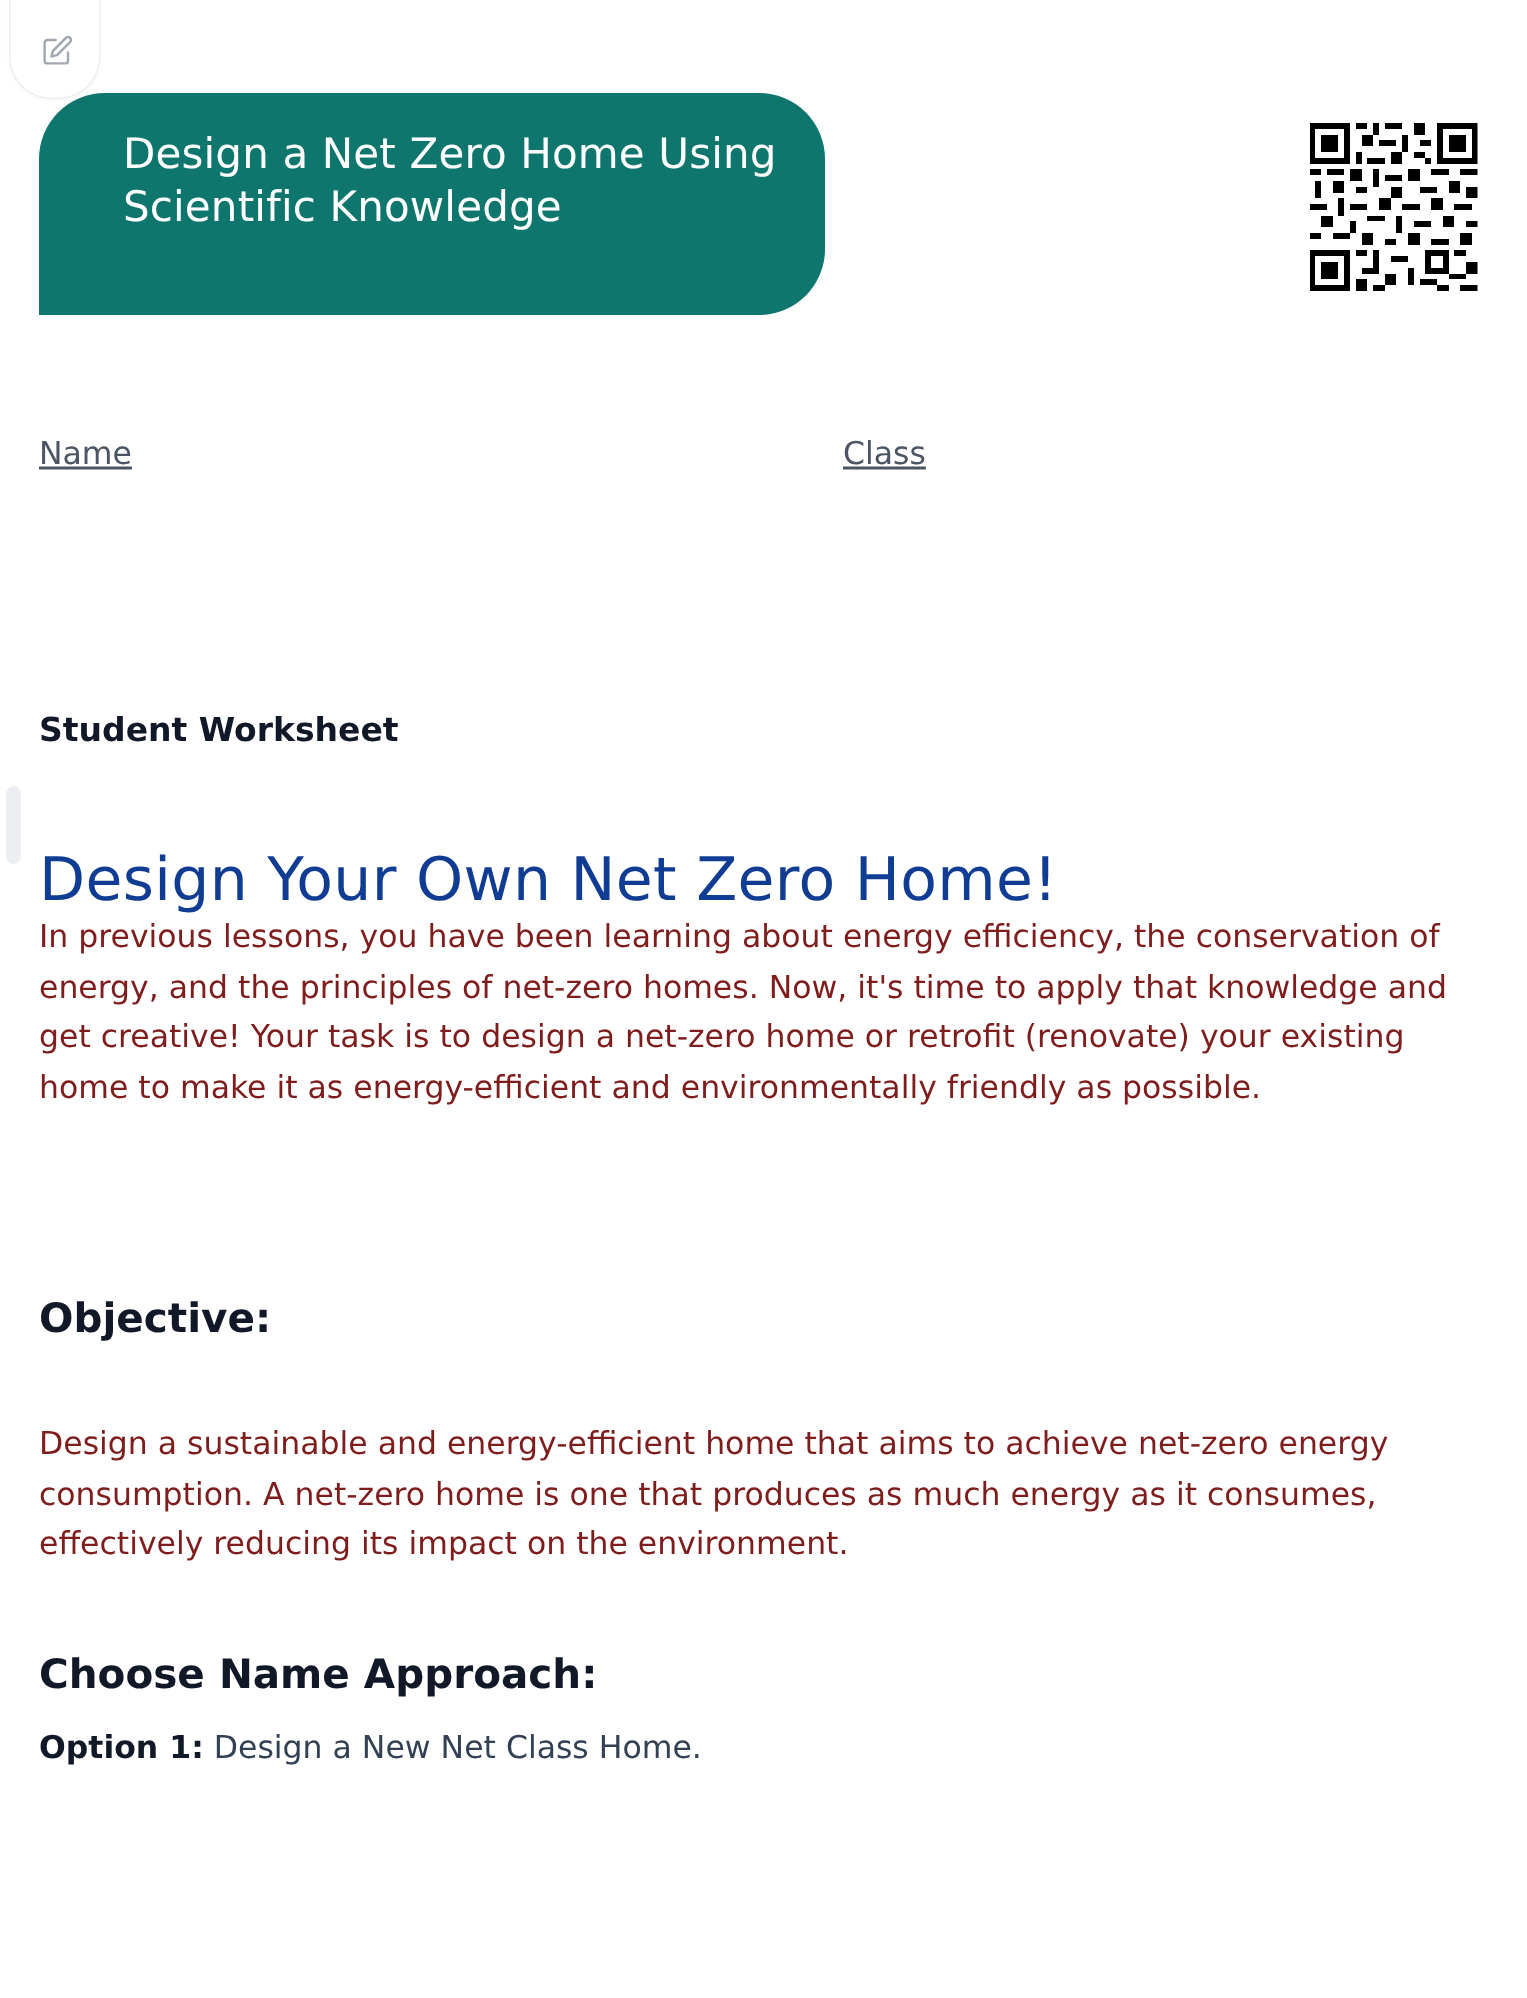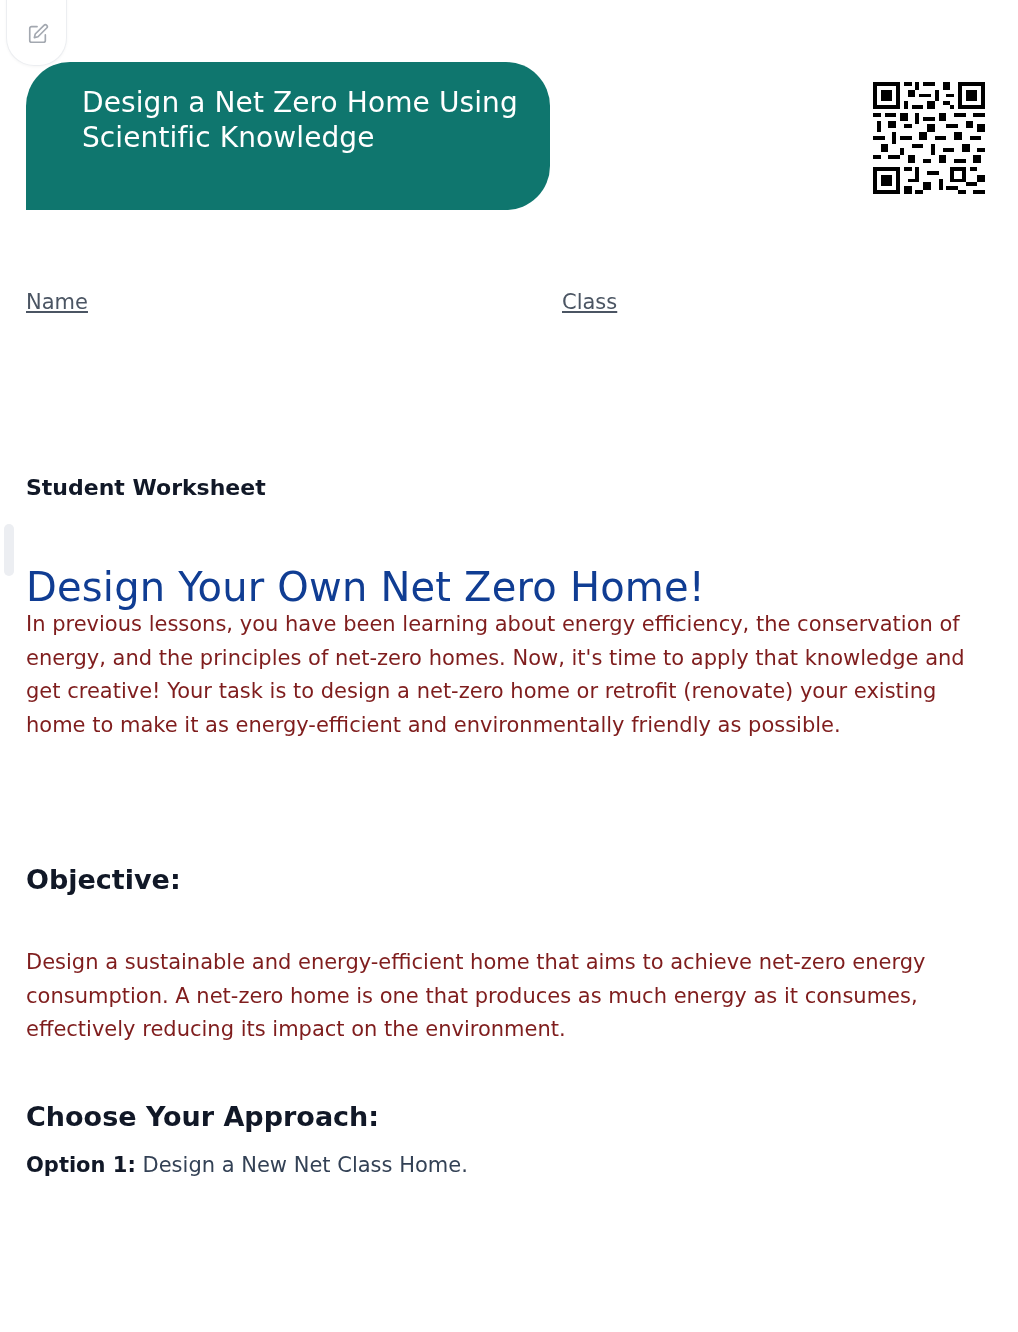--- a/index.html
+++ b/index.html
@@ -230,14 +230,14 @@
 <div class="doc-handle"></div>
 
 <h3 class="section-kicker">Student Worksheet</h3>
 <h2 class="main-title">Design Your Own Net Zero Home!</h2>
 
 <p class="para intro">In previous lessons, you have been learning about energy efficiency, the conservation of energy, and the principles of net-zero homes. Now, it's time to apply that knowledge and get creative! Your task is to design a net-zero home or retrofit (renovate) your existing home to make it as energy-efficient and environmentally friendly as possible.</p>
 
 <h3 class="heading objective-heading">Objective:</h3>
 <p class="para objective-text">Design a sustainable and energy-efficient home that aims to achieve net-zero energy consumption. A net-zero home is one that produces as much energy as it consumes, effectively reducing its impact on the environment.</p>
 
-<h3 class="heading approach-heading">Choose Your Approach:</h3>
+<h3 class="heading approach-heading">Choose Name Approach:</h3>
 <p class="option-line"><b>Option 1:</b> <span>Design a New Net Class Home.</span></p>
 
 </body></html>

